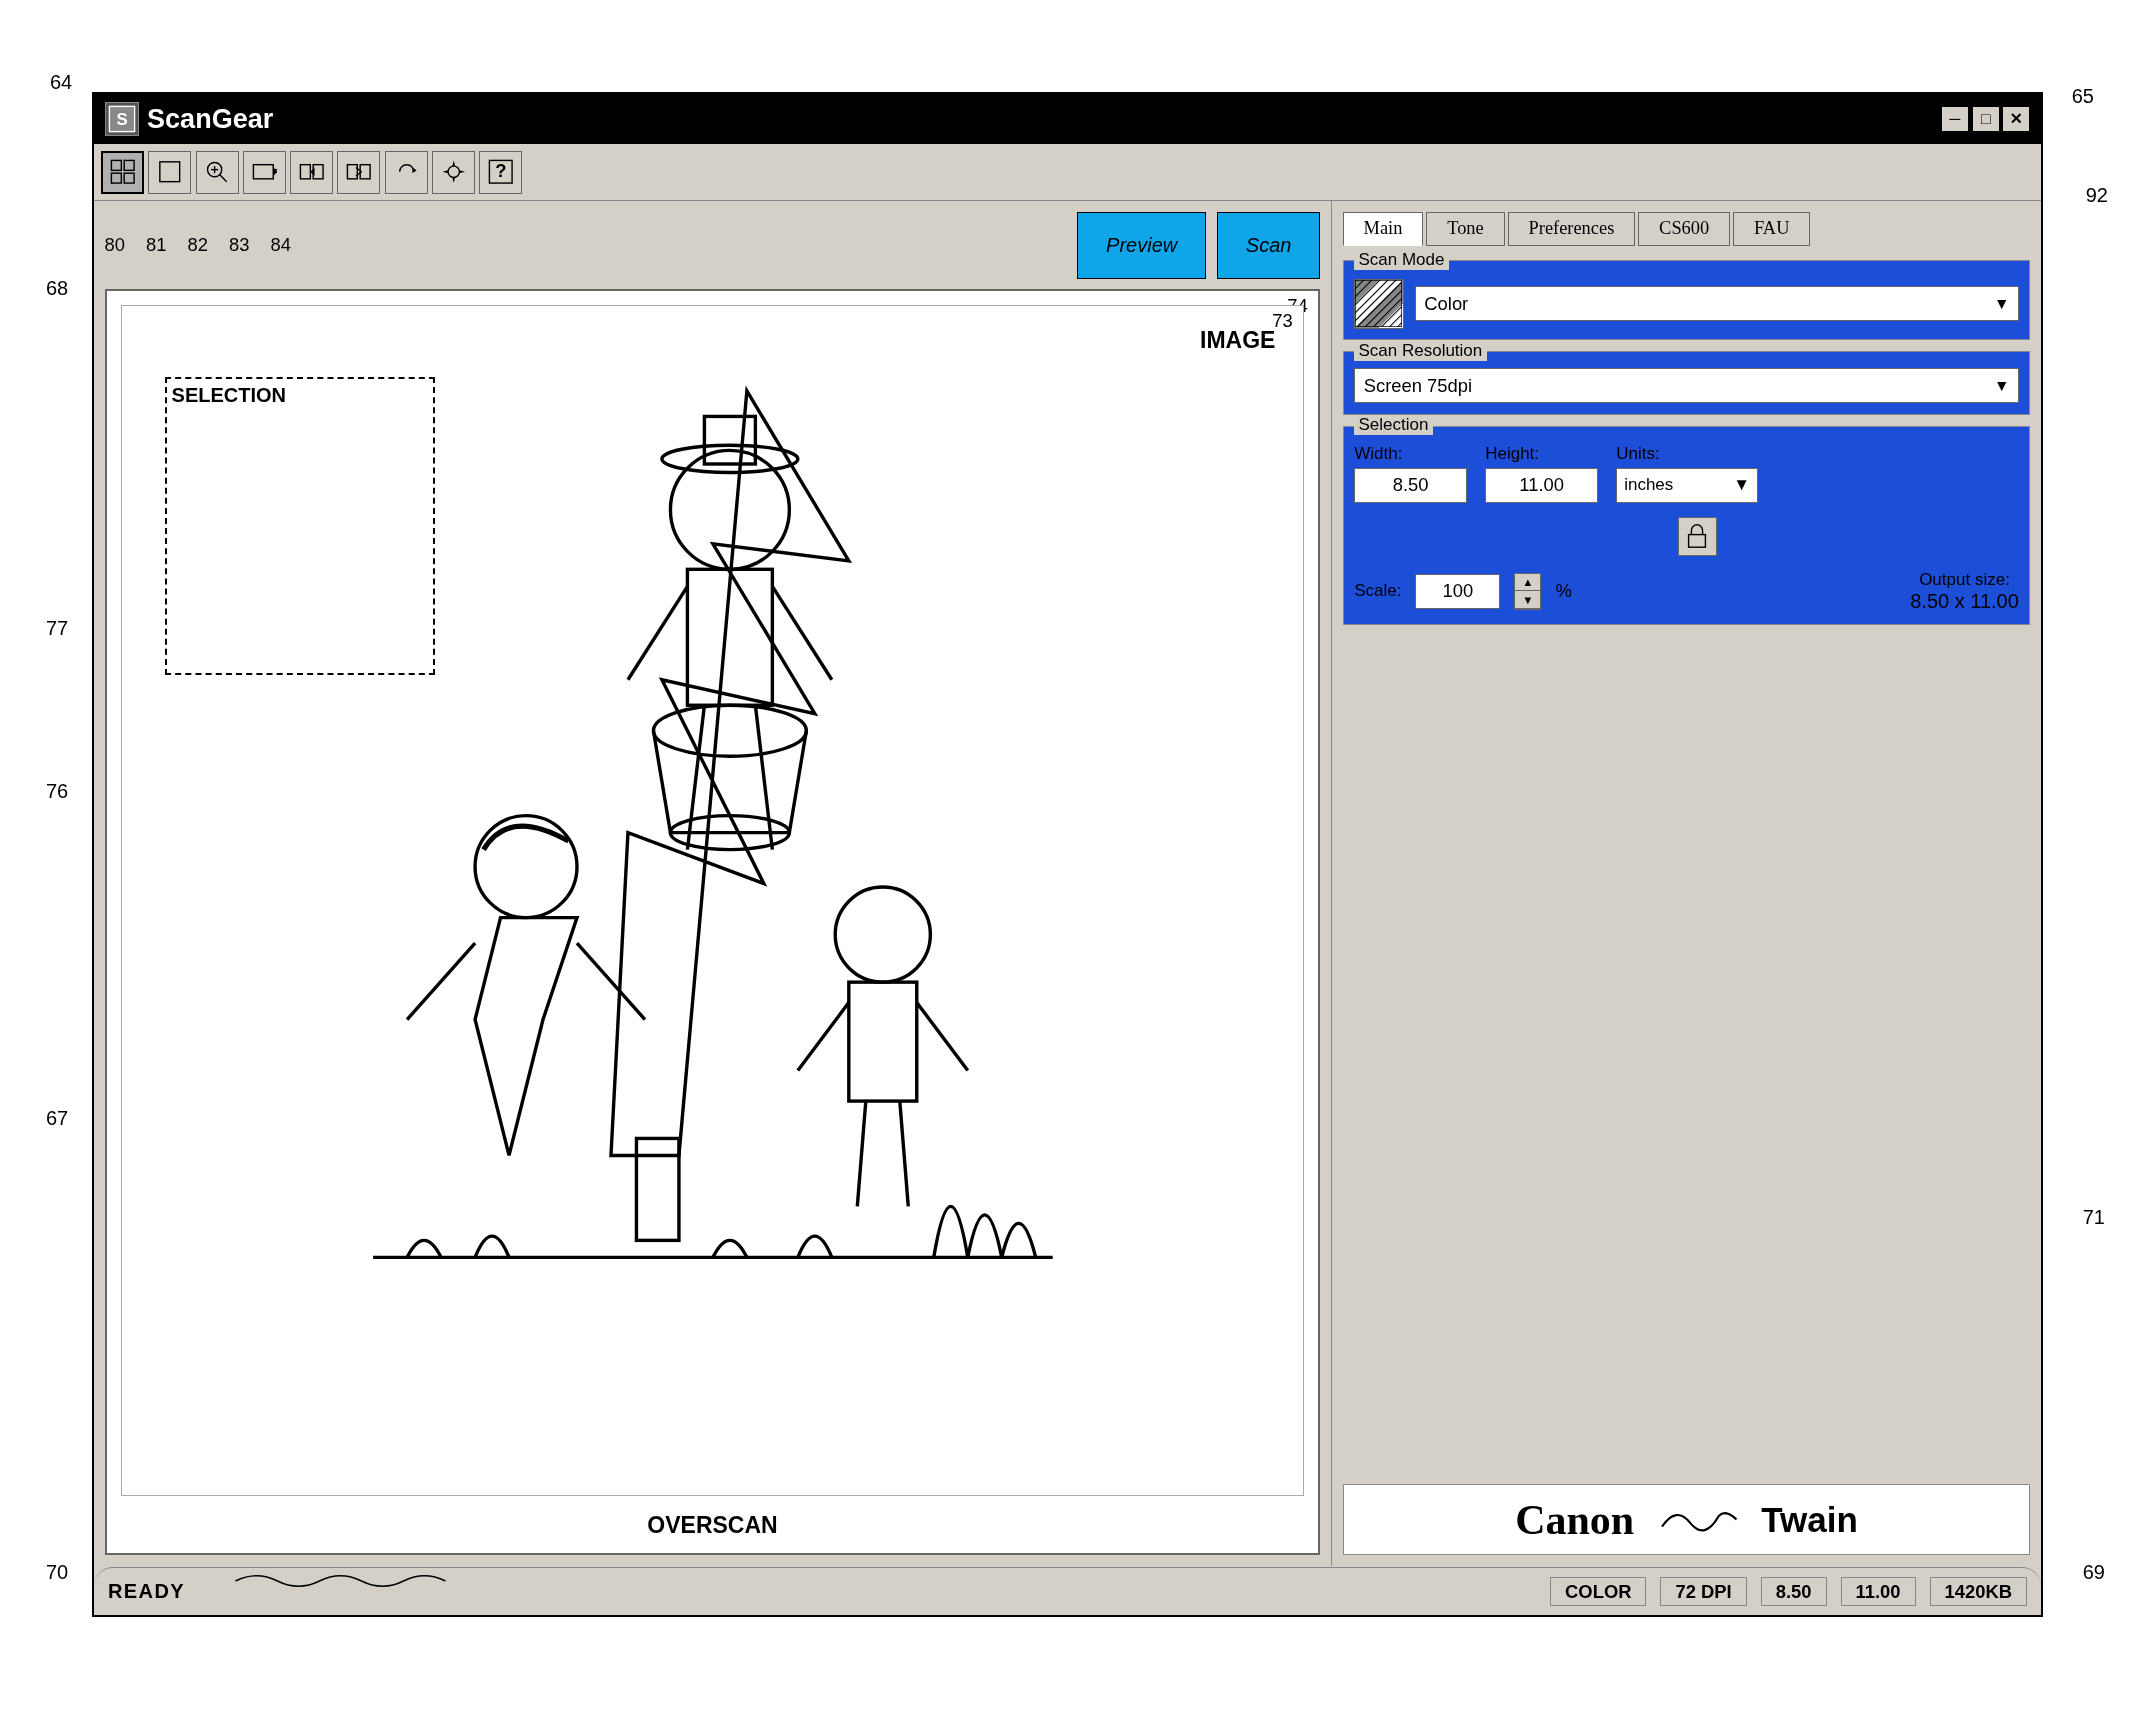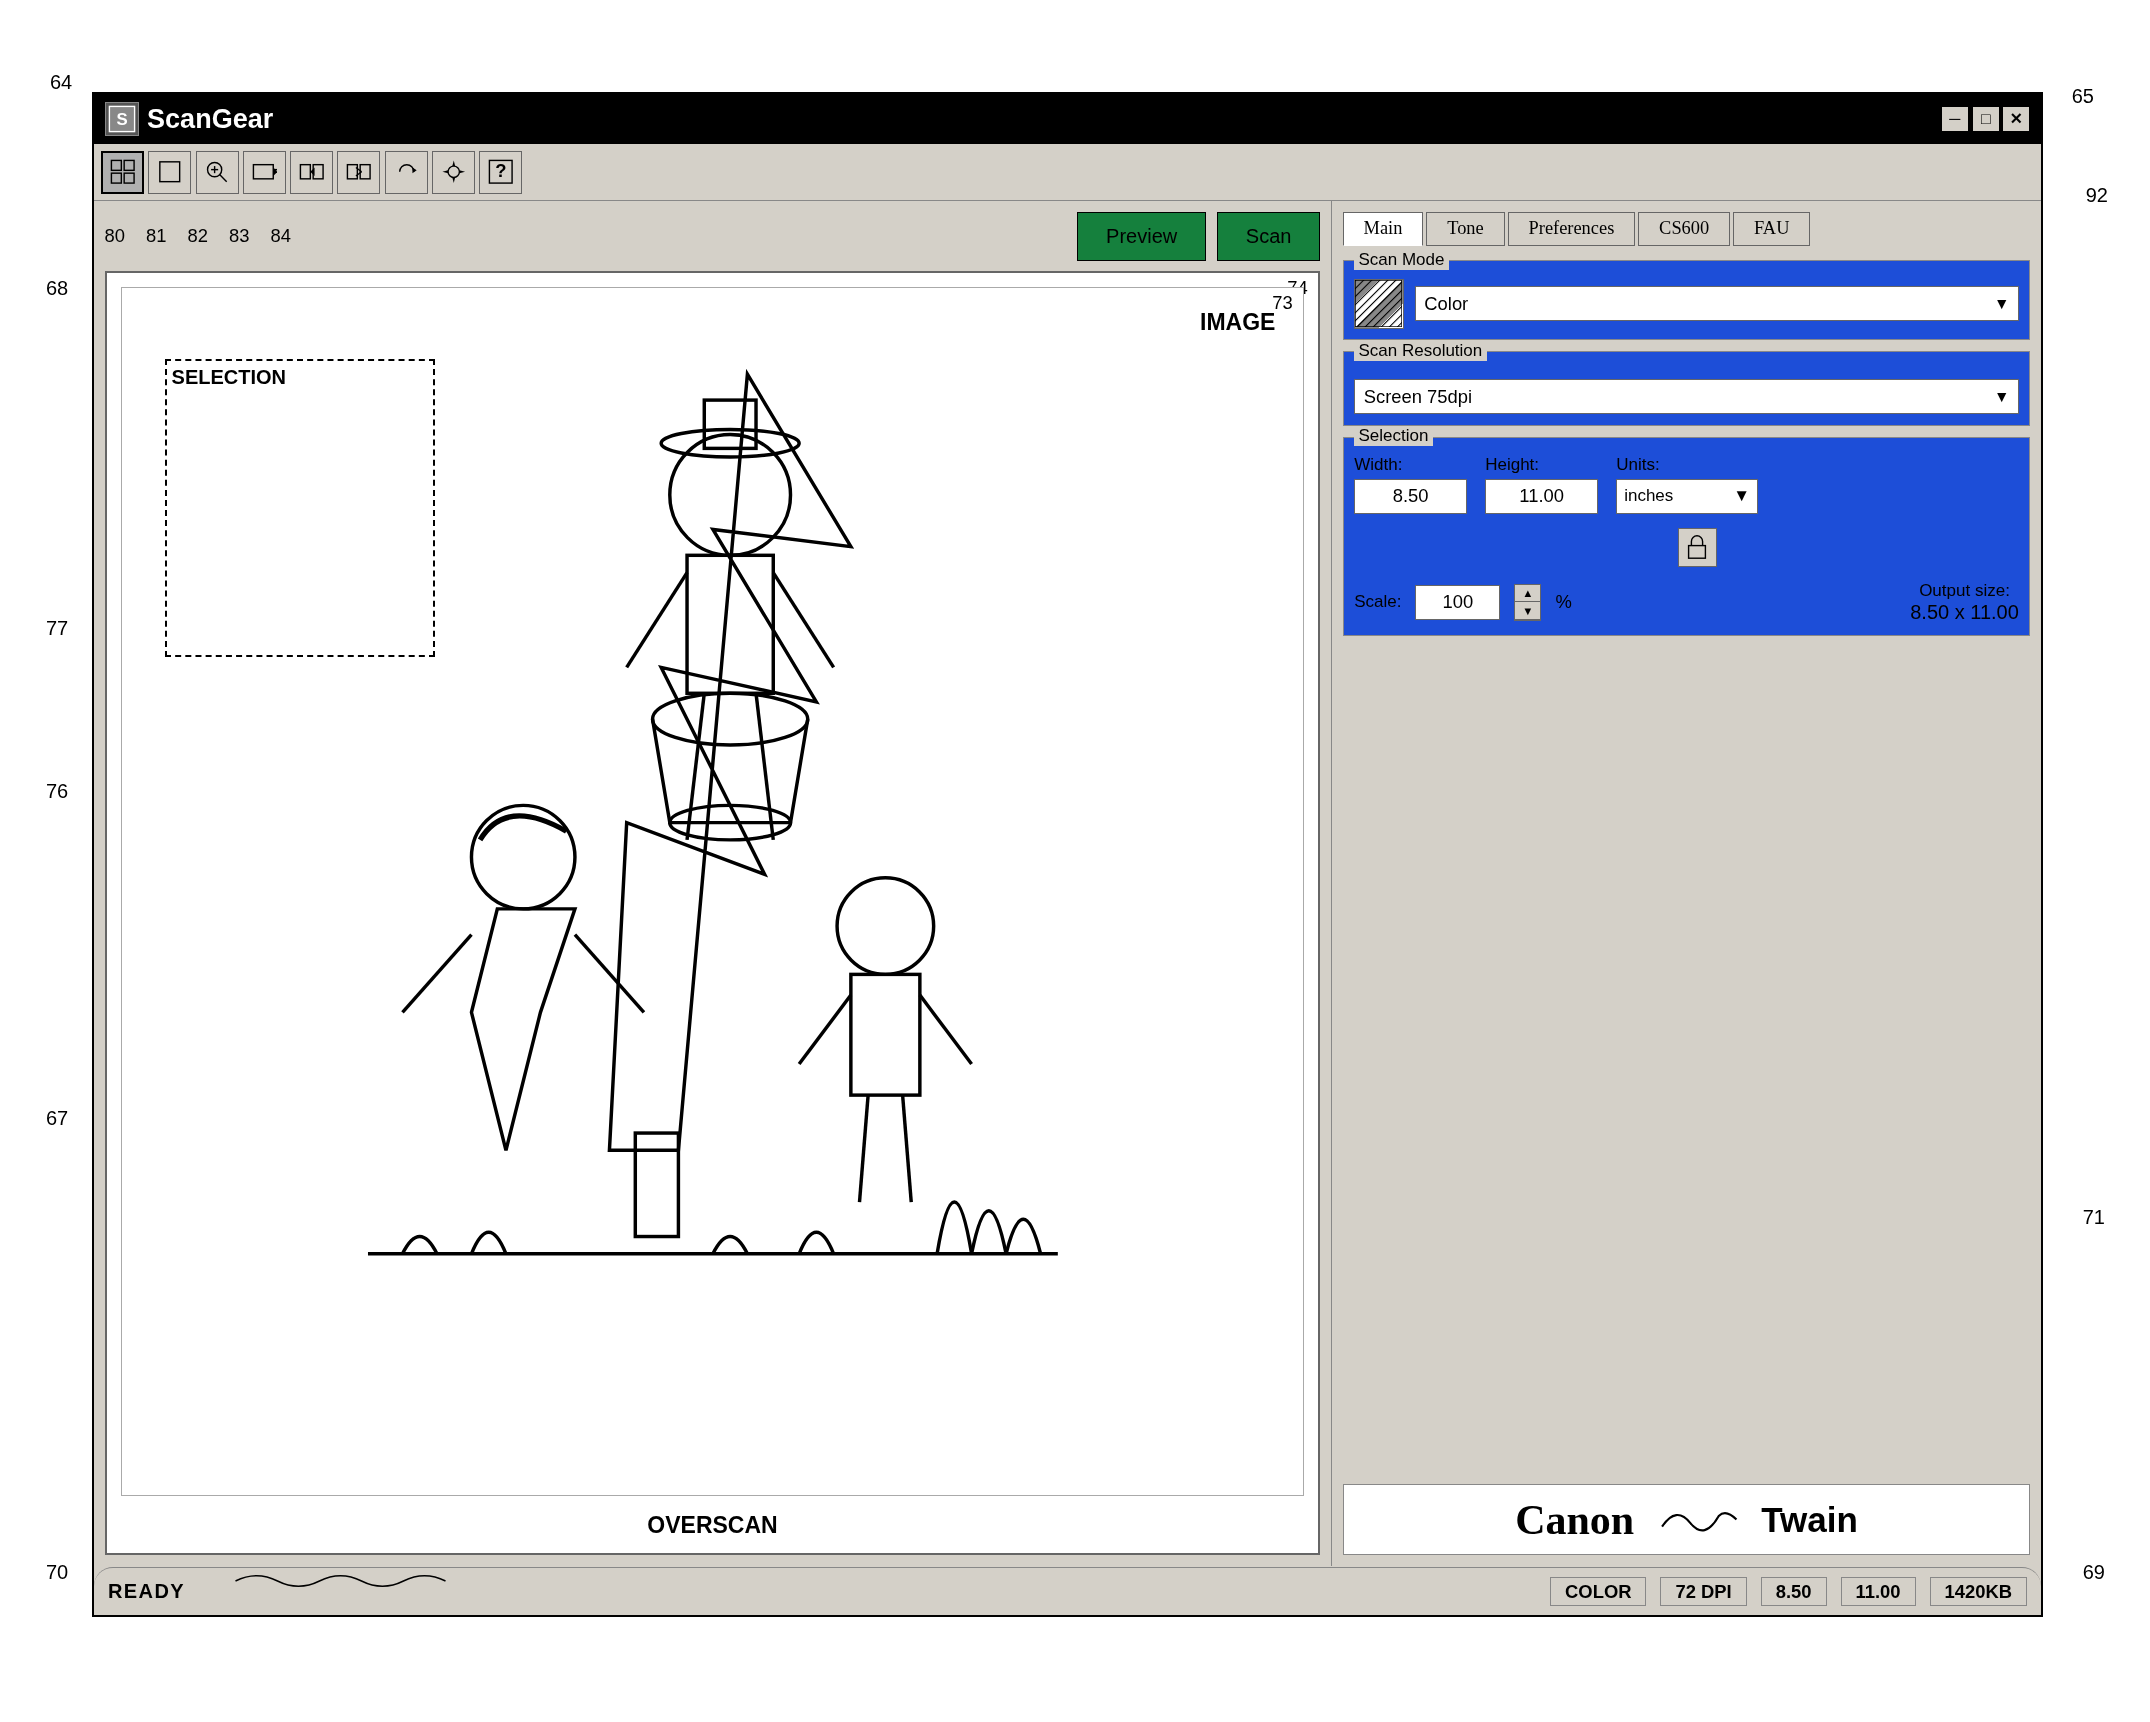--- a/index.html
+++ b/index.html
@@ -139,26 +139,27 @@
       font-family: Arial, sans-serif;
     }
 
     .preview-scan-btns {
       display: flex;
       gap: 10.6px;
       margin-left: auto;
     }
 
     .preview-scan-btn {
-      padding: 12px 28px;
+      padding: 21px 28px;
       border: 1.4px solid #000;
-      background: #15803d;
+      background: #0ea5e9;
       font-size: 20px;
       cursor: pointer;
       font-family: Arial, sans-serif;
+      font-style: italic;
     }
 
     
     .scan-area {
       flex: 1;
       border: 2.1px solid #666;
       background: #fff;
       position: relative;
       overflow: hidden;
     }
@@ -692,21 +693,21 @@
           </div>
           <div class="dropdown">
             <span>Color</span>
             <span class="dropdown-arrow">▼</span>
           </div>
         </div>
       </div>
 
       <div class="section">
         <span class="section-title">Scan Resolution</span>
-        <div style="margin-top: 17px;">
+        <div style="margin-top: 6px;">
           <div class="dropdown">
             <span>Screen 75dpi</span>
             <span class="dropdown-arrow">▼</span>
           </div>
         </div>
       </div>
 
       <div class="section">
         <span class="section-title">Selection</span>
         <div class="selection-fields">

